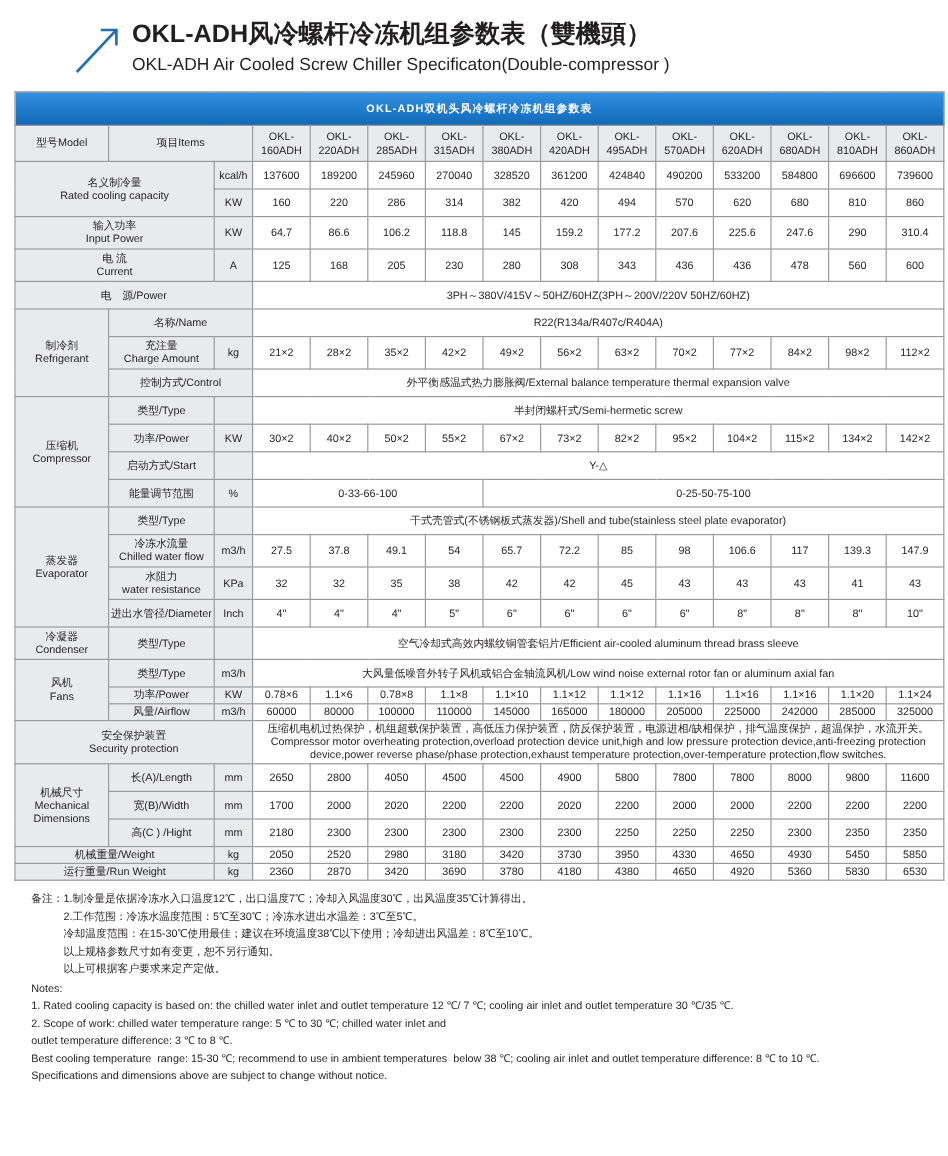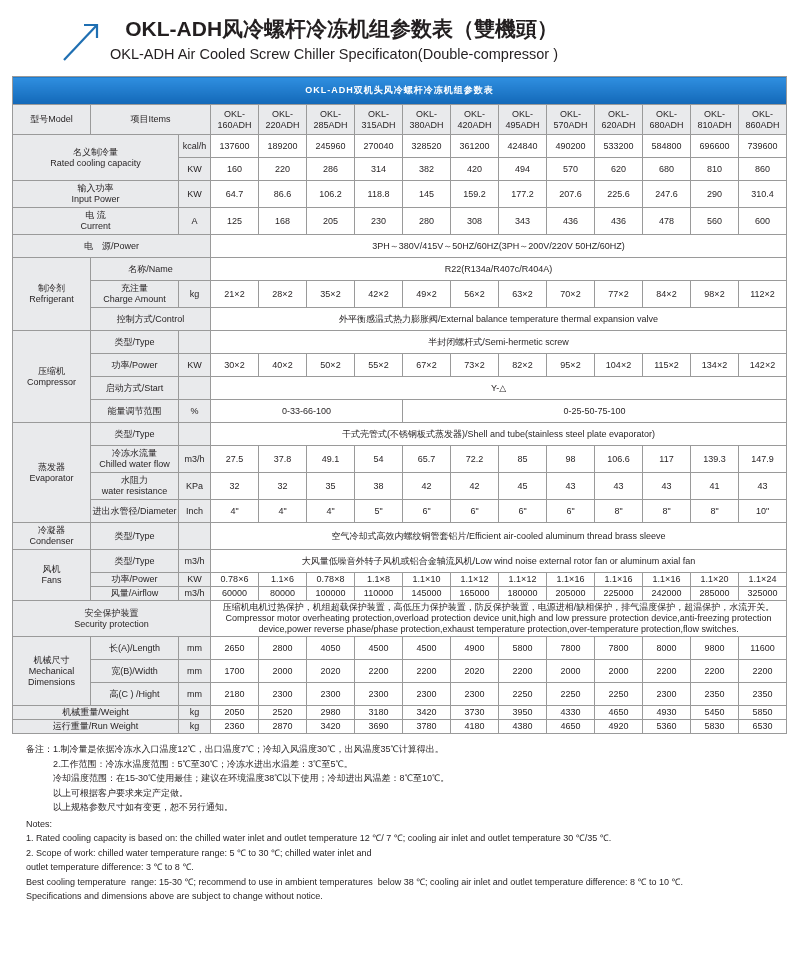--- a/index.html
+++ b/index.html
@@ -14,21 +14,20 @@
     color: #231f20;
     position: relative;
   }
   .page { width: 790px; padding: 0 12px; }
 
   
   .header {
     display: flex;
     align-items: flex-start;
     padding: 14px 0 8px 48px;
-    text-align: right;
   }
   .logo-mark {
     width: 44px; height: 42px;
     margin-right: 6px;
     flex: none;
     position: relative;
     top: 6px;
   }
   .titles { padding-top: 2px; }
   .title-cn {
@@ -494,22 +493,22 @@
         <td>5830</td>
         <td>6530</td>
       </tr>
     </tbody>
   </table>
 
   <div class="notes">
     <div class="line">备注：1.制冷量是依据冷冻水入口温度12℃，出口温度7℃；冷却入风温度30℃，出风温度35℃计算得出。</div>
     <div class="line">　　　2.工作范围：冷冻水温度范围：5℃至30℃；冷冻水进出水温差：3℃至5℃。</div>
     <div class="line">　　　冷却温度范围：在15-30℃使用最佳；建议在环境温度38℃以下使用；冷却进出风温差：8℃至10℃。</div>
+    <div class="line">　　　以上规格参数尺寸如有变更，恕不另行通知。</div>
     <div class="line">　　　以上可根据客户要求来定产定做。</div>
-    <div class="line">　　　以上规格参数尺寸如有变更，恕不另行通知。</div>
     <div class="notes-en">
       <div class="line">Notes:</div>
       <div class="line">1. Rated cooling capacity is based on: the chilled water inlet and outlet temperature 12 ℃/ 7 ℃; cooling air inlet and outlet temperature 30 ℃/35 ℃.</div>
       <div class="line">2. Scope of work: chilled water temperature range: 5 ℃ to 30 ℃; chilled water inlet and</div>
       <div class="line">outlet temperature difference: 3 ℃ to 8 ℃.</div>
       <div class="line">Best cooling temperature  range: 15-30 ℃; recommend to use in ambient temperatures  below 38 ℃; cooling air inlet and outlet temperature difference: 8 ℃ to 10 ℃.</div>
       <div class="line">Specifications and dimensions above are subject to change without notice.</div>
     </div>
   </div>
 

